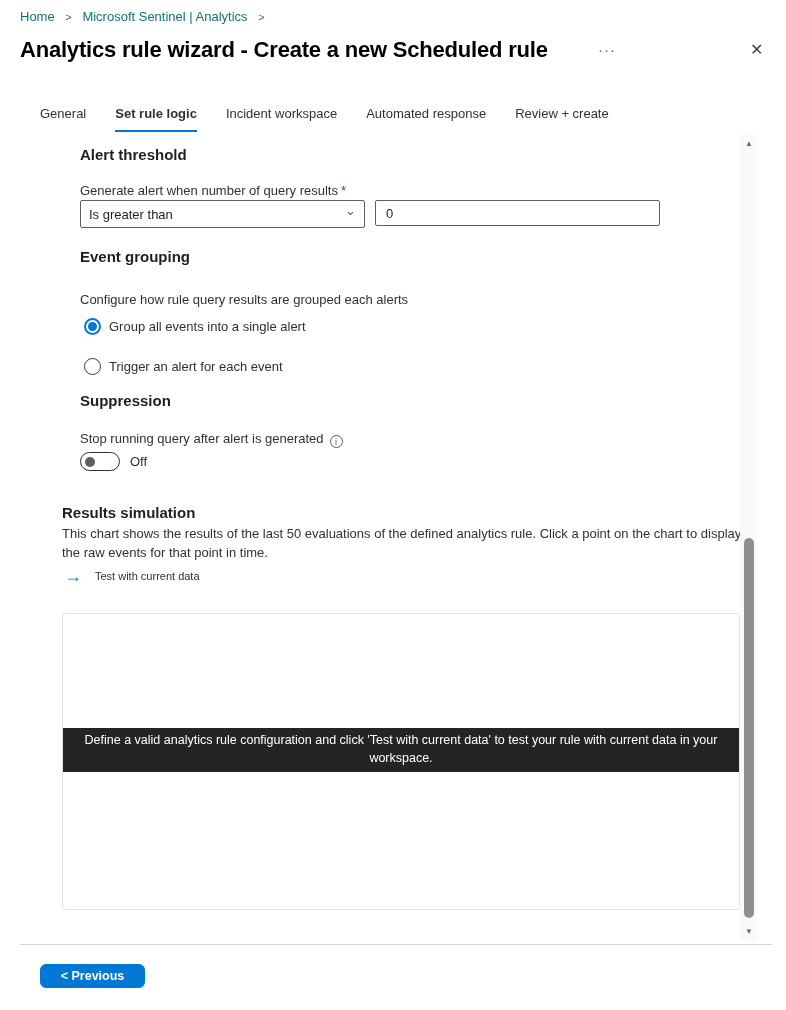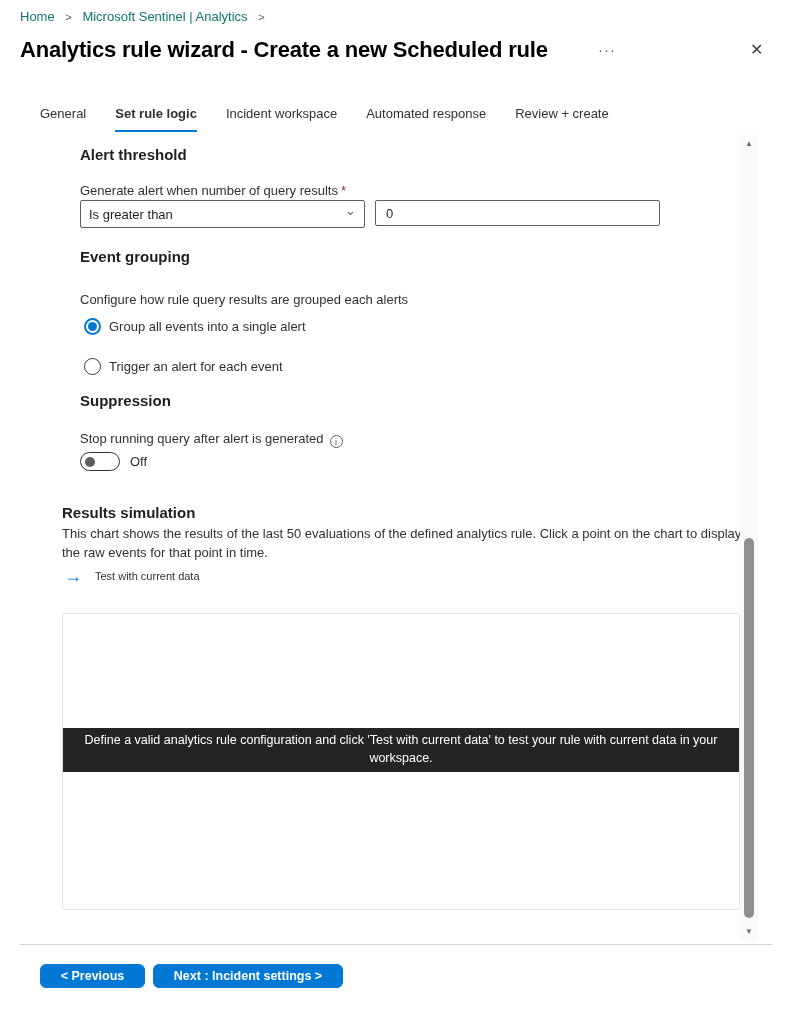--- a/index.html
+++ b/index.html
@@ -134,15 +134,14 @@
 
   <div class="scrollbar">
     <div class="scroll-arrow up">▲</div>
     <div class="scroll-thumb"></div>
     <div class="scroll-arrow down">▼</div>
   </div>
 
   <div class="divider"></div>
 
   <button class="btn prev">&lt; Previous</button>
-  <button class="btn next">Next : Incident settings &gt;</button>
 
 </div>
 
 </body></html>

